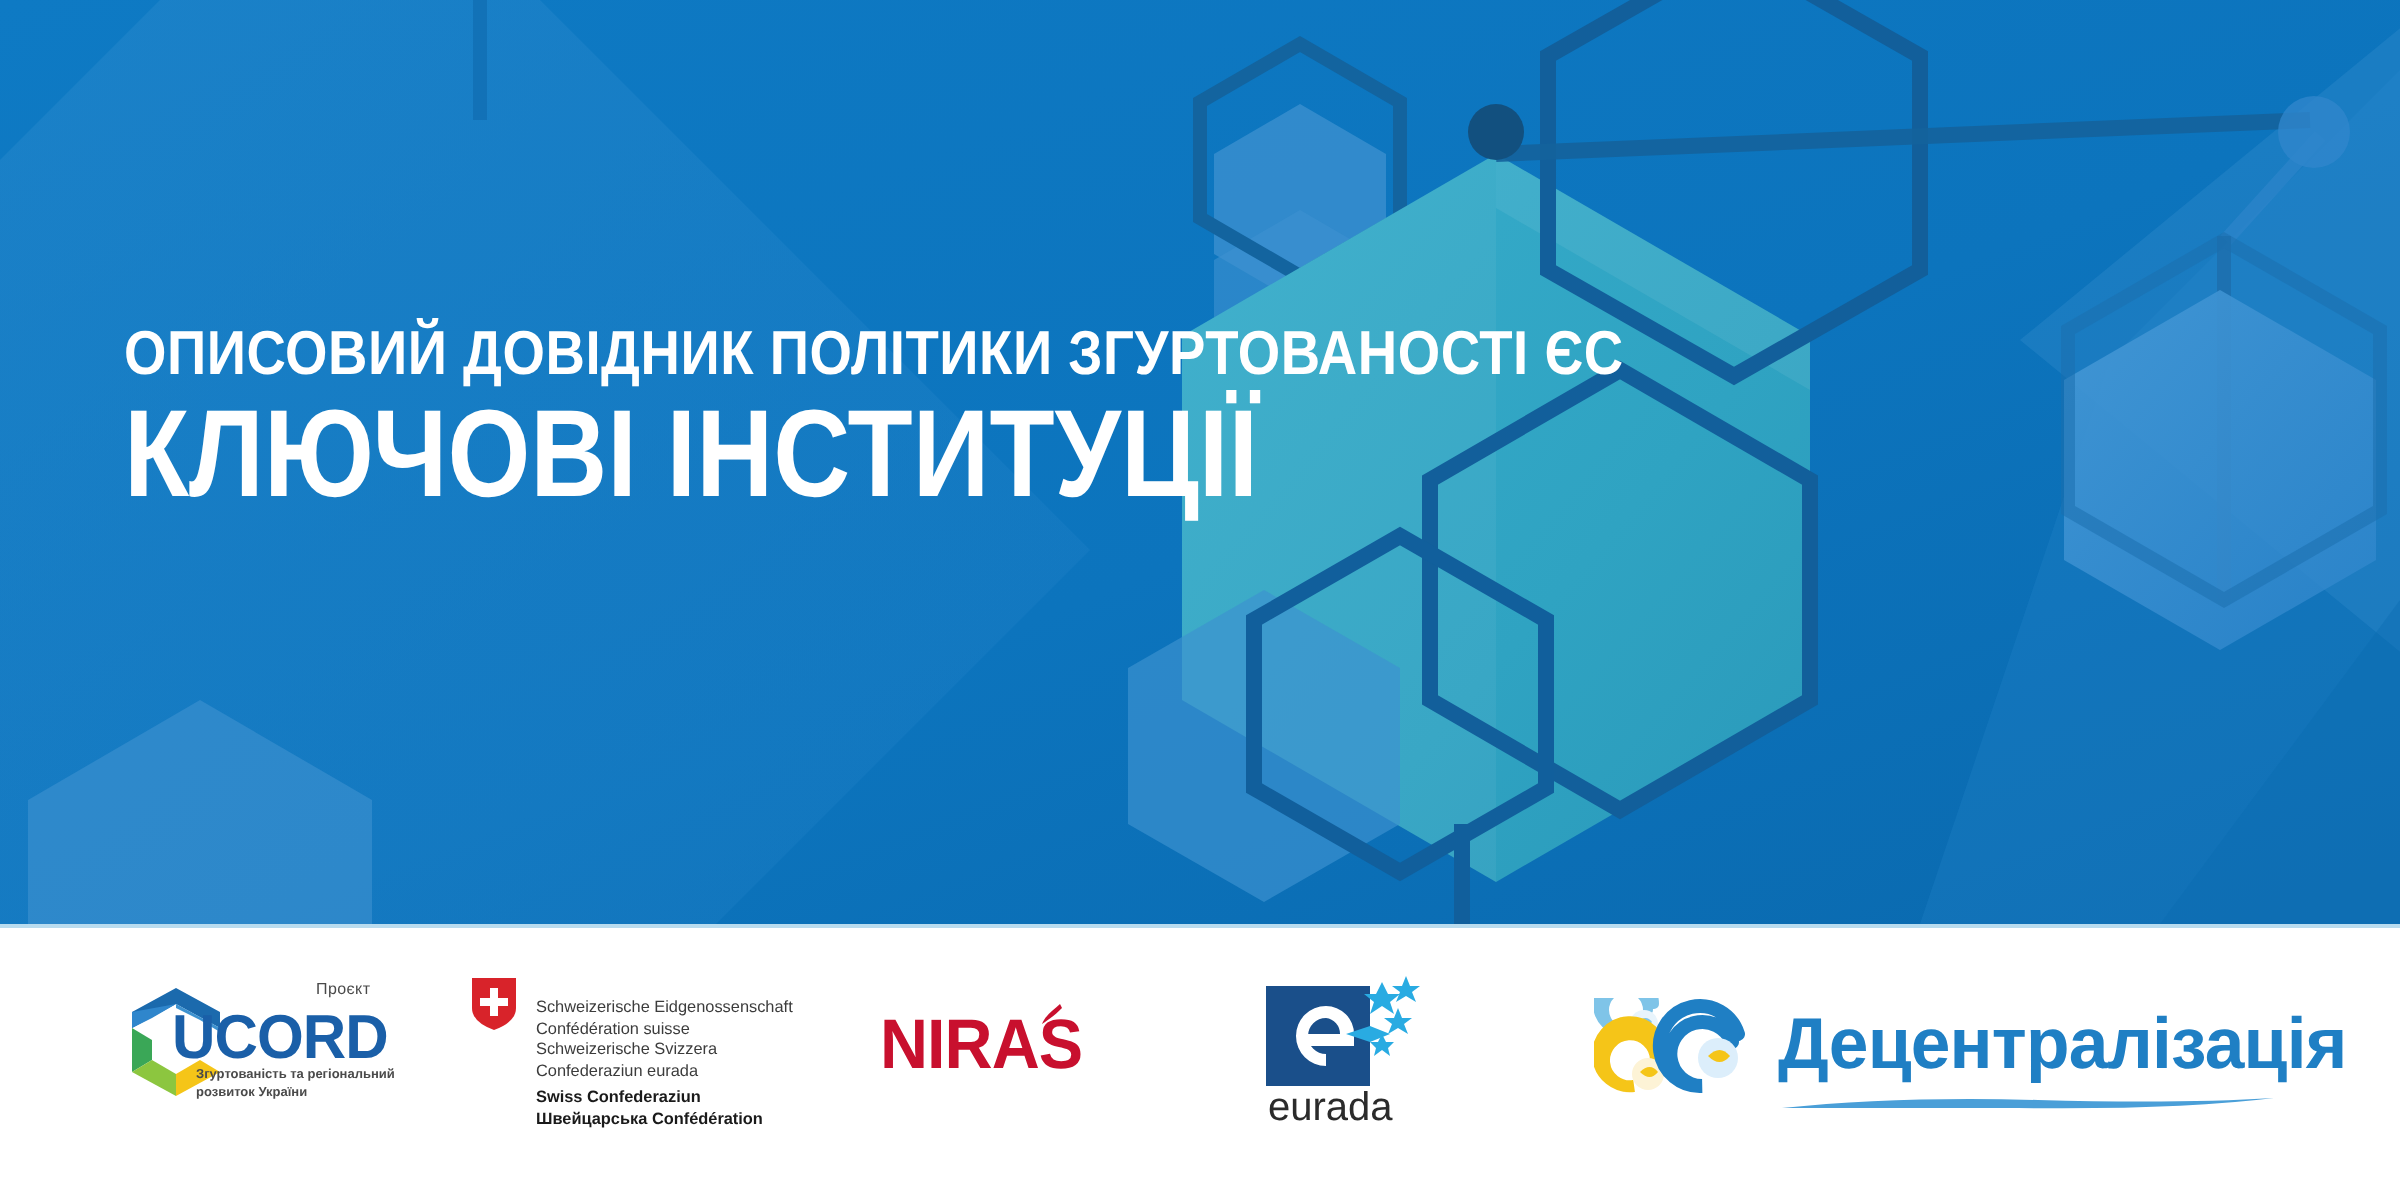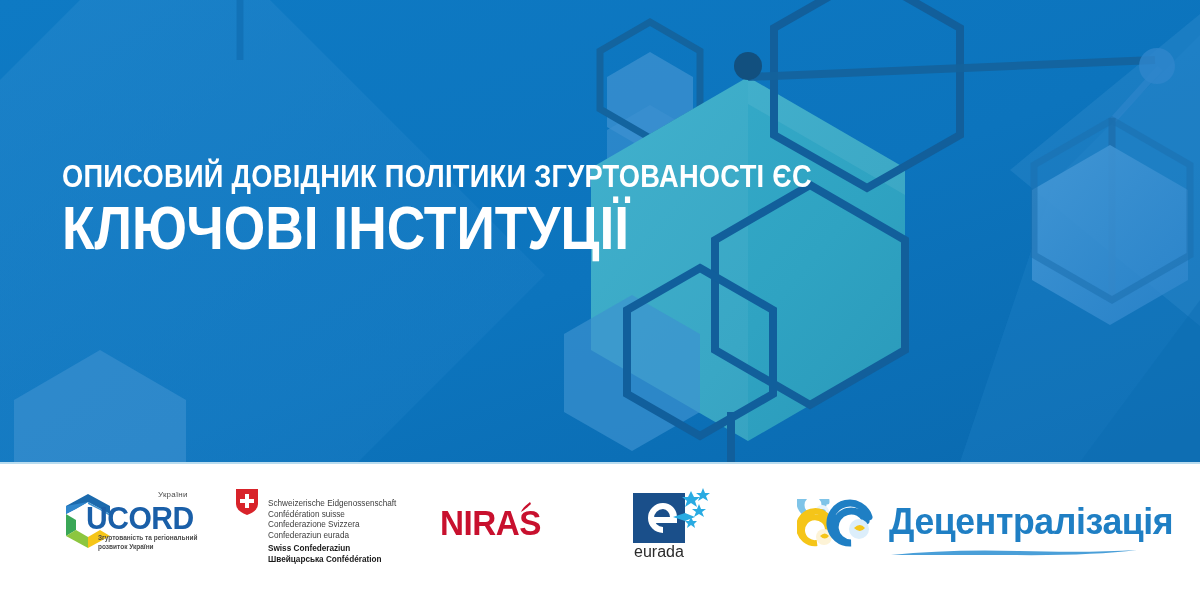--- a/index.html
+++ b/index.html
@@ -100,21 +100,21 @@
     line-height:36px;
   }
   .niras-flame{position:absolute;left:78px;top:-4px;width:16px;height:16px;}
 
   
   .logo-eurada { left:633px; top:487px; }
   .eurada-wrap{position:relative;width:96px;height:80px;}
   .eurada-mark{position:absolute;left:0;top:0;width:78px;height:58px;}
   .eurada-word{
     position:absolute;left:1px;top:56px;
-    font-size:16px;color:#2b2b2b;letter-spacing:0px;
+    font-size:20px;color:#2b2b2b;letter-spacing:0px;
   }
 
   
   .logo-dec { left:797px; top:499px; }
   .dec-wrap{position:relative;width:350px;height:58px;}
   .dec-mark{position:absolute;left:0;top:0;width:95px;height:52px;}
   .dec-word{
     position:absolute;left:92px;top:2px;
     font-size:36px;font-weight:bold;color:#1f7fc4;
     letter-spacing:-0.4px;
@@ -218,39 +218,39 @@
           <svg viewBox="0 0 52 58" xmlns="http://www.w3.org/2000/svg">
             <polygon points="26,2 48,14 48,22 26,10 4,22 4,14" fill="#1b6aad"></polygon>
             <polygon points="26,10 48,22 48,24 38,18 26,12" fill="#3d92d0"></polygon>
             <polygon points="26,10 14,17 4,22 4,14" fill="#2f86cc"></polygon>
             <polygon points="4,22 14,28 14,38 4,44" fill="#3aa757"></polygon>
             <polygon points="4,44 14,38 26,45 26,56" fill="#8cc63f"></polygon>
             <polygon points="26,45 38,38 48,44 26,56" fill="#f5c518"></polygon>
             <polygon points="26,22 48,34 48,44 26,32" fill="#ffffff" opacity="0"></polygon>
           </svg>
         </div>
-        <div class="ucord-proekt">України</div>
+        <div class="ucord-proekt">Проєкт</div>
         <div class="ucord-word">UCORD</div>
         <div class="ucord-tag">Згуртованість та регіональний розвиток України</div>
       </div>
     </div>
 
     <div class="logo logo-swiss">
       <div class="swiss-wrap">
         <div class="swiss-shield">
           <svg viewBox="0 0 22 26" xmlns="http://www.w3.org/2000/svg">
             <path d="M0,0 H22 V15 Q22,22 11,26 Q0,22 0,15 Z" fill="#d8232a"></path>
             <rect x="9" y="5" width="4" height="14" fill="#ffffff"></rect>
             <rect x="4" y="10" width="14" height="4" fill="#ffffff"></rect>
           </svg>
         </div>
         <div class="swiss-langs">
           <div>Schweizerische Eidgenossenschaft</div>
           <div>Confédération suisse</div>
-          <div>Confederazione Svizzera</div>
+          <div>Schweizerische Svizzera</div>
           <div>Confederaziun eurada</div>
         </div>
         <div class="swiss-bold">
           <div>Swiss Confederaziun</div>
           <div>Швейцарська Confédération</div>
         </div>
       </div>
     </div>
 
     <div class="logo logo-niras">

